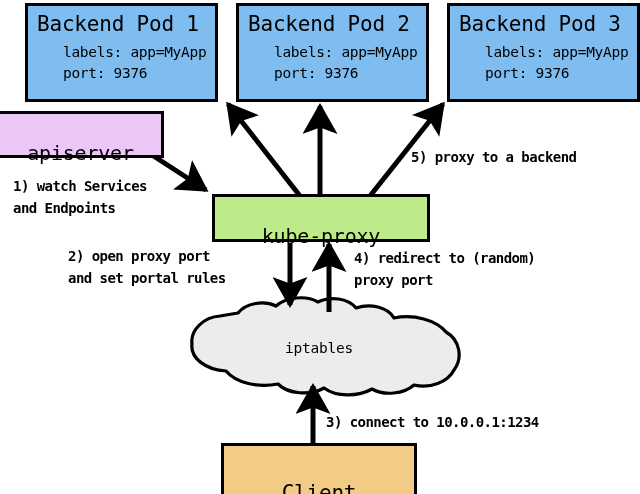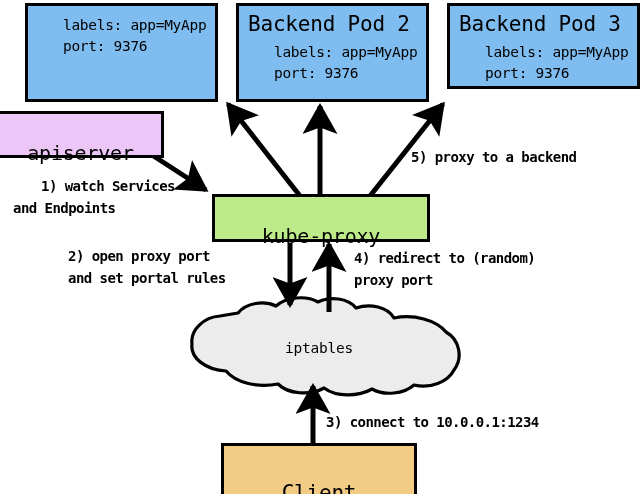--- a/index.html
+++ b/index.html
@@ -126,51 +126,52 @@
     <line x1="370" y1="196" x2="443" y2="104" stroke="#000000" stroke-width="5" marker-end="url(#arrowhead)"></line>
 
     <line x1="290" y1="243" x2="290" y2="305" stroke="#000000" stroke-width="5" marker-end="url(#arrowhead)"></line>
 
     <line x1="329" y1="312" x2="329" y2="244" stroke="#000000" stroke-width="5" marker-end="url(#arrowhead)"></line>
 
     <line x1="313" y1="444" x2="313" y2="386" stroke="#000000" stroke-width="5" marker-end="url(#arrowhead)"></line>
   </svg>
 
   <div class="node-box pod-box" style="left:25px; top:3px; width:193px; height:99px; background:#7fbcf0;">
+    <div class="pod-title">Backend Pod 1</div>
     <div class="pod-line first">labels: app=MyApp</div>
     <div class="pod-line">port: 9376</div>
   </div>
 
   <div class="node-box pod-box" style="left:236px; top:3px; width:193px; height:99px; background:#7fbcf0;">
     <div class="pod-title">Backend Pod 2</div>
     <div class="pod-line first">labels: app=MyApp</div>
     <div class="pod-line">port: 9376</div>
   </div>
 
-  <div class="node-box pod-box" style="left:447px; top:3px; width:193px; height:86px; background:#7fbcf0;">
+  <div class="node-box pod-box" style="left:447px; top:3px; width:193px; height:99px; background:#7fbcf0;">
     <div class="pod-title">Backend Pod 3</div>
     <div class="pod-line first">labels: app=MyApp</div>
     <div class="pod-line">port: 9376</div>
   </div>
 
   <div class="node-box" style="left:-3px; top:111px; width:167px; height:47px; background:#ecc6f7;">
     <div class="center-label">apiserver</div>
   </div>
 
   <div class="node-box" style="left:212px; top:194px; width:218px; height:48px; background:#bdeb89;">
     <div class="center-label">kube-proxy</div>
   </div>
 
   <div class="cloud-label" style="left:249px; top:340px; width:140px;">iptables</div>
 
   <div class="node-box" style="left:221px; top:443px; width:196px; height:64px; background:#f2cc85;">
     <div class="center-label client-label">Client</div>
   </div>
 
-  <div class="step-label" style="left:13px; top:175px;margin-left:28px;">1) watch Services</div>
+  <div class="step-label" style="left:13px; top:175px;">1) watch Services</div>
   <div class="step-label" style="left:13px; top:197px;">and Endpoints</div>
 
   <div class="step-label" style="left:68px; top:245px;">2) open proxy port</div>
   <div class="step-label" style="left:68px; top:267px;">and set portal rules</div>
 
   <div class="step-label" style="left:326px; top:411px;">3) connect to 10.0.0.1:1234</div>
 
   <div class="step-label" style="left:354px; top:247px;">4) redirect to (random)</div>
   <div class="step-label" style="left:354px; top:269px;">proxy port</div>
 

